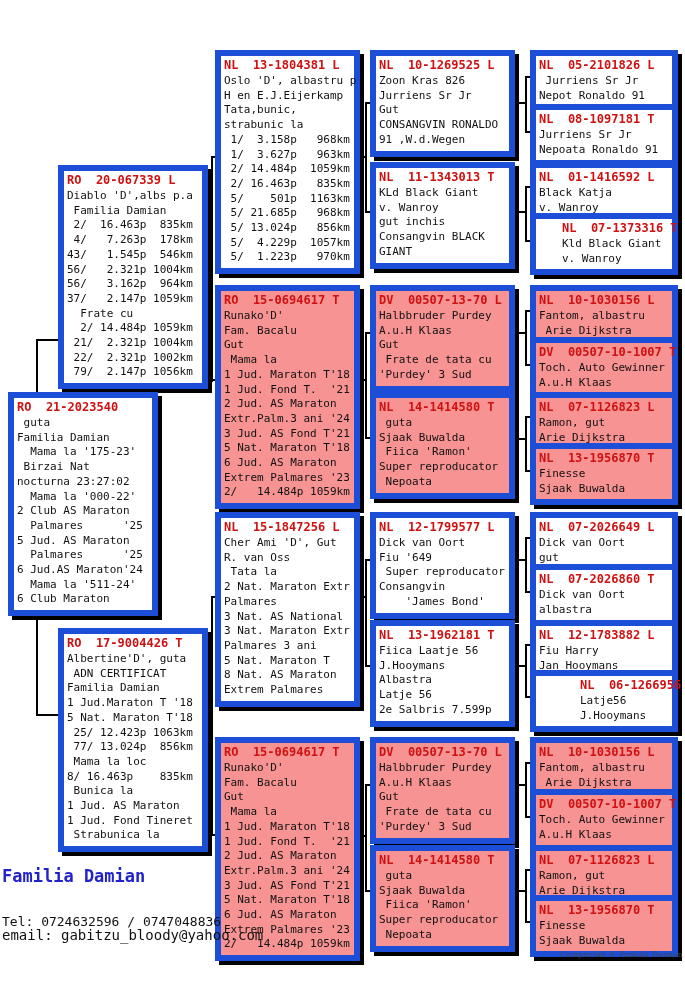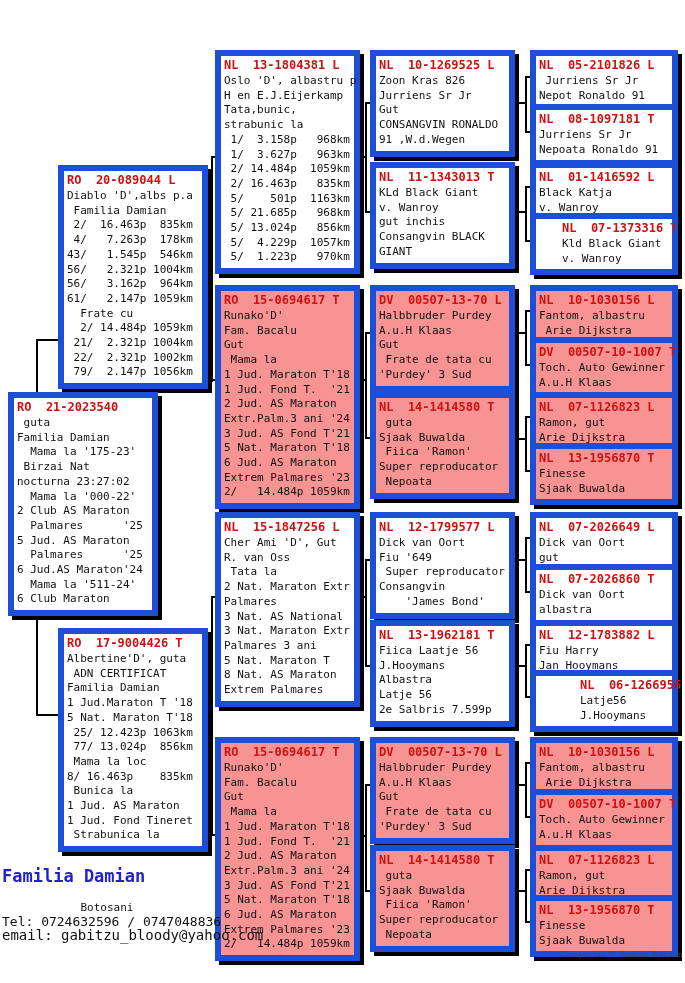--- a/index.html
+++ b/index.html
@@ -82,29 +82,29 @@
       <div class="conn" style="left: 525px; top: 762px; width: 5px; height: 2px;"></div>
       <div class="conn" style="left: 525px; top: 816px; width: 5px; height: 2px;"></div>
       <div class="conn" style="left: 515px; top: 784px; width: 10px; height: 2px;"></div>
       <div class="conn" style="left: 525px; top: 869px; width: 2px; height: 54px;"></div>
       <div class="conn" style="left: 525px; top: 869px; width: 5px; height: 2px;"></div>
       <div class="conn" style="left: 525px; top: 921px; width: 5px; height: 2px;"></div>
       <div class="conn" style="left: 515px; top: 890px; width: 10px; height: 2px;"></div>
     </div>
   <div class="layer">
       <div class="box" style="left: 58px; top: 165px; width: 150px;">
-        <div class="hdr">RO  20-089044 L</div>
+        <div class="hdr">RO  20-067339 L</div>
         <div class="ln">Diablo 'D',albs p.a</div>
         <div class="ln"> Familia Damian</div>
         <div class="ln"> 2/  16.463p  835km</div>
         <div class="ln"> 4/   7.263p  178km</div>
         <div class="ln">43/   1.545p  546km</div>
         <div class="ln">56/   2.321p 1004km</div>
         <div class="ln">56/   3.162p  964km</div>
-        <div class="ln">61/   2.147p 1059km</div>
+        <div class="ln">37/   2.147p 1059km</div>
         <div class="ln">  Frate cu</div>
         <div class="ln">  2/ 14.484p 1059km</div>
         <div class="ln"> 21/  2.321p 1004km</div>
         <div class="ln"> 22/  2.321p 1002km</div>
         <div class="ln"> 79/  2.147p 1056km</div>
       </div>
       <div class="box" style="left: 8px; top: 392px; width: 150px;">
         <div class="hdr">RO  21-2023540</div>
         <div class="ln"> guta</div>
         <div class="ln">Familia Damian</div>
@@ -337,17 +337,16 @@
         <div class="ln">Ramon, gut</div>
         <div class="ln">Arie Dijkstra</div>
       </div>
       <div class="box pink" style="left: 530px; top: 895px; width: 148px;">
         <div class="hdr">NL  13-1956870 T</div>
         <div class="ln">Finesse</div>
         <div class="ln">Sjaak Buwalda</div>
       </div>
     </div>
   <div class="footer-name">Familia Damian</div>
-  <div class="footer-city">Botosani</div>
   <div class="footer-phone">Tel: 0724632596 / 0747048836</div>
   <div class="footer-email">email: gabitzu_bloody@yahoo.com</div>
   <div class="credit">Compuclub © Familia Damian</div>
 </div>
 
 </body></html>

